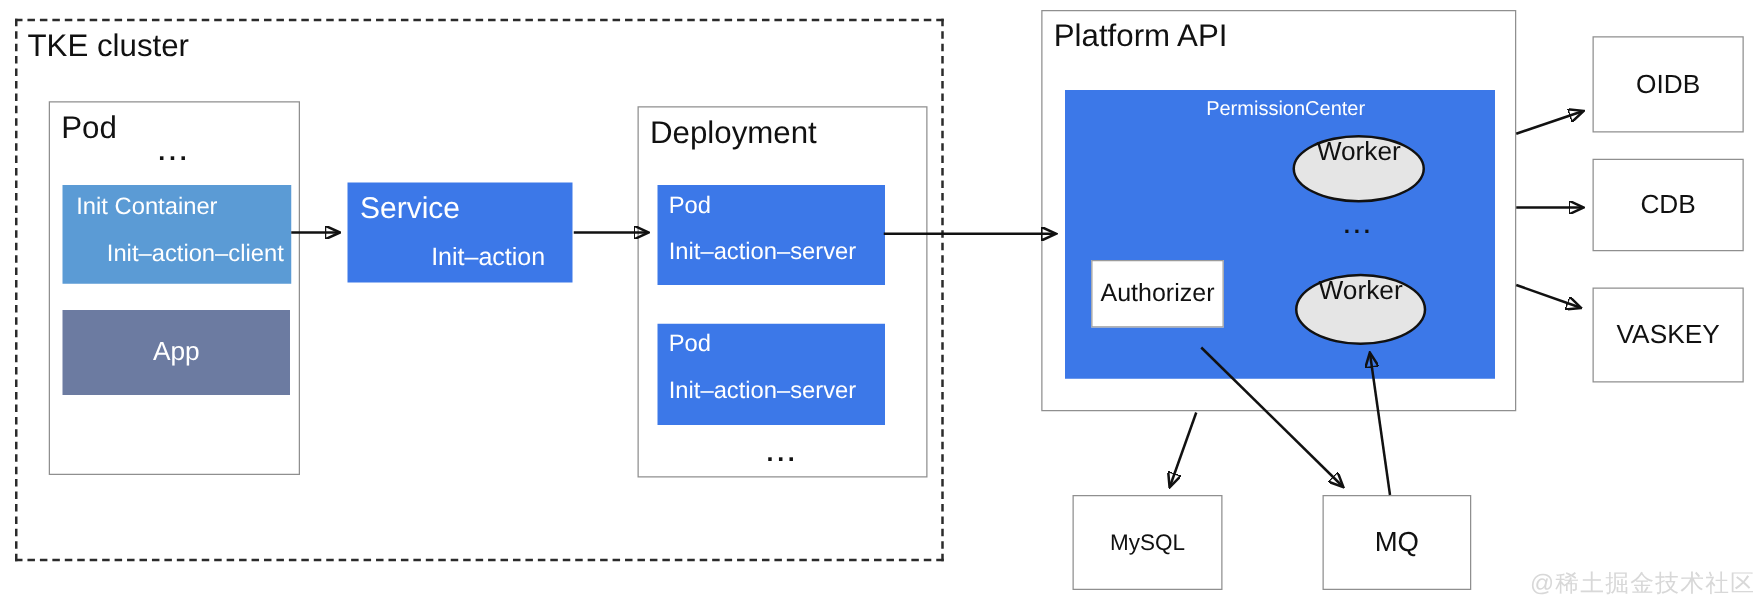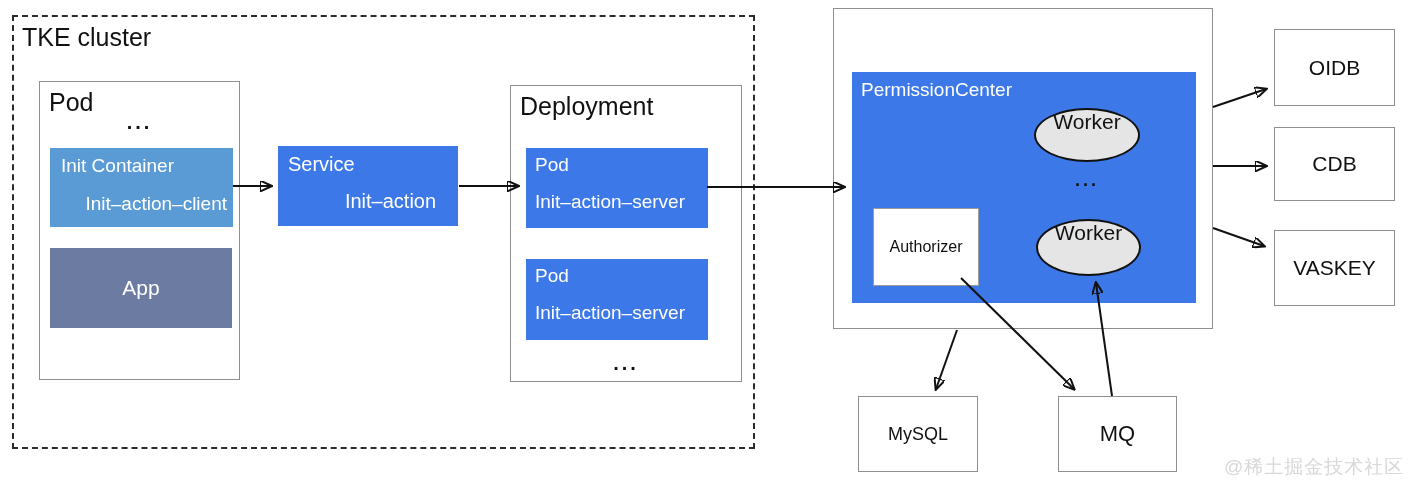--- a/index.html
+++ b/index.html
@@ -13,40 +13,40 @@
   .tke-label{margin:6px 0 0 8px;font-size:25px;color:#111;}
   
   .frame{background:#fff;border:1px solid var(--box-border,#8f8f8f);}
   .frame-label{margin:6px 0 0 9px;font-size:25px;color:#111;}
   
   .pod-group{left:39px;top:81px;width:201px;height:299px;}
   .pod-ellipsis{width:100%;text-align:center;font-size:20px;font-weight:bold;letter-spacing:3px;line-height:10px;color:#111;}
   .init-container{left:10px;top:66px;width:183px;height:79px;background:var(--light-blue,#5B9BD5);color:#fff;}
   .ic-title{margin:7px 0 0 11px;font-size:19px;}
   .ic-name{margin:16px 6px 0 0;text-align:right;font-size:19px;}
-  .app{left:10px;top:166px;width:182px;height:80px;background:var(--slate-blue,#6C7BA1);color:#fff;
+  .app{left:10px;top:166px;width:182px;height:68px;background:var(--slate-blue,#6C7BA1);color:#fff;
        display:flex;align-items:center;justify-content:center;font-size:21px;}
   
   .service{left:278px;top:146px;width:180px;height:80px;background:var(--primary-blue,#3C78E8);color:#fff;}
-  .svc-title{margin:7px 0 0 10px;font-size:20px;}
+  .svc-title{margin:7px 0 0 10px;font-size:24px;}
   .svc-name{margin:14px 0 0 0;text-align:center;font-size:20px;padding-left:45px;}
   
   .deployment{left:510px;top:85px;width:232px;height:297px;}
   .dpod{width:182px;height:80px;background:var(--primary-blue,#3C78E8);color:#fff;left:15px;}
   .dpod1{top:62px;} .dpod2{top:173px;height:81px;}
   .dpod-title{margin:6px 0 0 9px;font-size:19px;}
   .dpod-name{margin:15px 0 0 9px;font-size:19px;}
   .dep-ellipsis{left:0;bottom:6px;width:100%;text-align:center;font-size:20px;font-weight:bold;letter-spacing:3px;color:#111;}
   
   .platform{left:833px;top:8px;width:380px;height:321px;}
   .pc{left:18px;top:63px;width:344px;height:231px;background:var(--primary-blue,#3C78E8);color:#fff;}
-  .pc-label{margin:7px 0 0 9px;font-size:19px;}
+  .pc-label{margin:7px 0 0 9px;font-size:16px;text-align:center;}
   .pc-white{background:#fff;border:1px solid #9b9b9b;color:#111;display:flex;align-items:center;justify-content:center;text-align:center;}
   .rm{left:21px;top:50px;width:107px;height:69px;font-size:19px;line-height:1.25;}
-  .auth{left:21px;top:136px;width:106px;height:78px;font-size:16px;}
+  .auth{left:21px;top:136px;width:106px;height:54px;font-size:20px;}
   .worker{background:#e5e5e5;border:2px solid #111;border-radius:50%;color:#111;
           display:flex;align-items:flex-start;justify-content:center;font-size:21px;}
   .worker-top{left:182px;top:36px;width:106px;height:54px;}
   .worker-bottom{left:184px;top:147px;width:105px;height:57px;}
   .pc-ellipsis{left:182px;top:98px;width:106px;text-align:center;font-size:18px;font-weight:bold;letter-spacing:3px;color:#111;}
   
   .leaf{background:#fff;border:1px solid var(--box-border,#8f8f8f);display:flex;align-items:center;justify-content:center;color:#111;}
   .mysql{left:858px;top:396px;width:120px;height:76px;font-size:18px;}
   .mq{left:1058px;top:396px;width:119px;height:76px;font-size:22px;}
   .oidb{left:1274px;top:29px;width:121px;height:77px;font-size:21px;}
@@ -91,20 +91,21 @@
       <div class="dpod-name">Init–action–server</div>
     </div>
     <div class="abs dpod dpod2">
       <div class="dpod-title">Pod</div>
       <div class="dpod-name">Init–action–server</div>
     </div>
     <div class="abs dep-ellipsis">...</div>
   </div>
 
   <div class="abs frame platform">
+    <div class="frame-label">Platform API</div>
     <div class="abs pc">
       <div class="pc-label">PermissionCenter</div>
       <div class="abs pc-white auth">
         <span>Authorizer</span>
       </div>
       <div class="abs worker worker-top">
         <span>Worker</span>
       </div>
       <div class="abs pc-ellipsis">...</div>
       <div class="abs worker worker-bottom">

